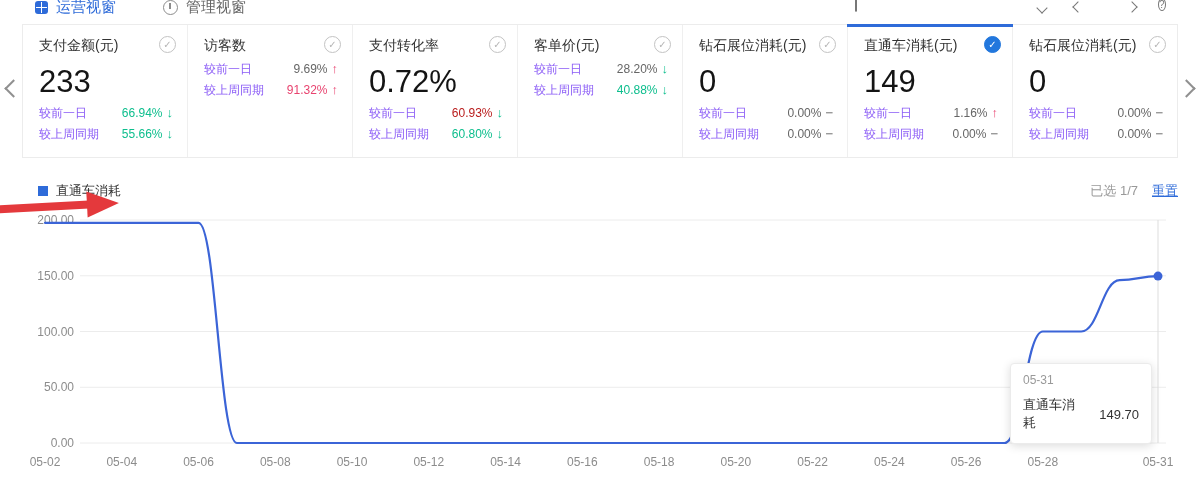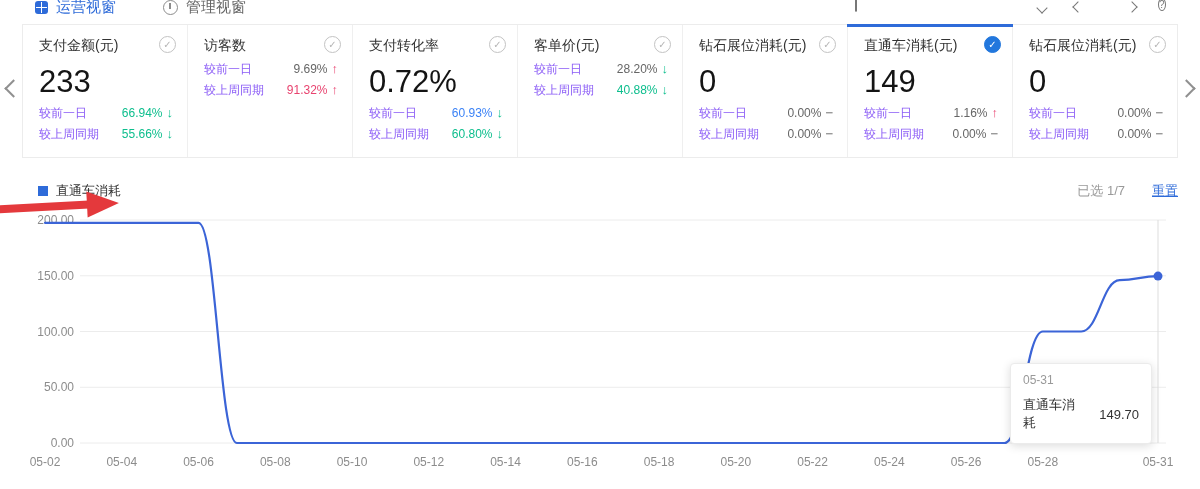--- a/index.html
+++ b/index.html
@@ -47,21 +47,21 @@
 
   .edge-chev{position:absolute;top:82px;width:11px;height:11px;border-left:2px solid #909090;border-bottom:2px solid #909090;cursor:pointer;}
   .edge-chev.l{left:7px;transform:rotate(45deg);}
   .edge-chev.r{right:7px;transform:rotate(225deg);}
 
   
   .legend-row{position:absolute;left:38px;right:22px;top:181px;height:20px;display:flex;align-items:center;}
   .legend-sq{width:10px;height:10px;background:#2e6bd9;margin-right:8px;}
   .legend-label{font-size:13px;color:#333;}
   .sel-status{margin-left:auto;font-size:13px;color:#999;}
-  .reset-link{margin-left:27px;font-size:13px;color:#2e6bd9;text-decoration:underline;cursor:pointer;}
+  .reset-link{margin-left:14px;font-size:13px;color:#2e6bd9;text-decoration:underline;cursor:pointer;}
 
   
   .arrow-anno{position:absolute;left:-3px;top:193px;width:126px;height:26px;transform:rotate(-3deg);z-index:6;}
   .arrow-body{position:absolute;left:0;top:9px;width:92px;height:8px;background:#e4393c;}
   .arrow-head{position:absolute;left:90px;top:0;width:0;height:0;
               border-left:32px solid #e4393c;border-top:13px solid transparent;border-bottom:13px solid transparent;}
 
   
   #chart{position:absolute;left:0;top:0;z-index:2;}
 
@@ -135,21 +135,21 @@
       </div>
     </div>
 
     <div class="card">
       <span class="check">✓</span>
       <div class="c-title">支付转化率</div>
       <div class="c-value">0.72%</div>
       <div class="c-row">
         <span class="c-label">较前一日</span>
         <span class="c-right">
-            <span style="color: #3b82f6;">60.93%</span>
+            <span style="color: #b91c1c;">60.93%</span>
             <i class="arr" style="color: rgb(13, 190, 141);">↓</i>
           </span>
       </div>
       <div class="c-row">
         <span class="c-label">较上周同期</span>
         <span class="c-right">
             <span style="color: rgb(13, 190, 141); text-align: center;">60.80%</span>
             <i class="arr" style="color: rgb(13, 190, 141);">↓</i>
           </span>
       </div>

